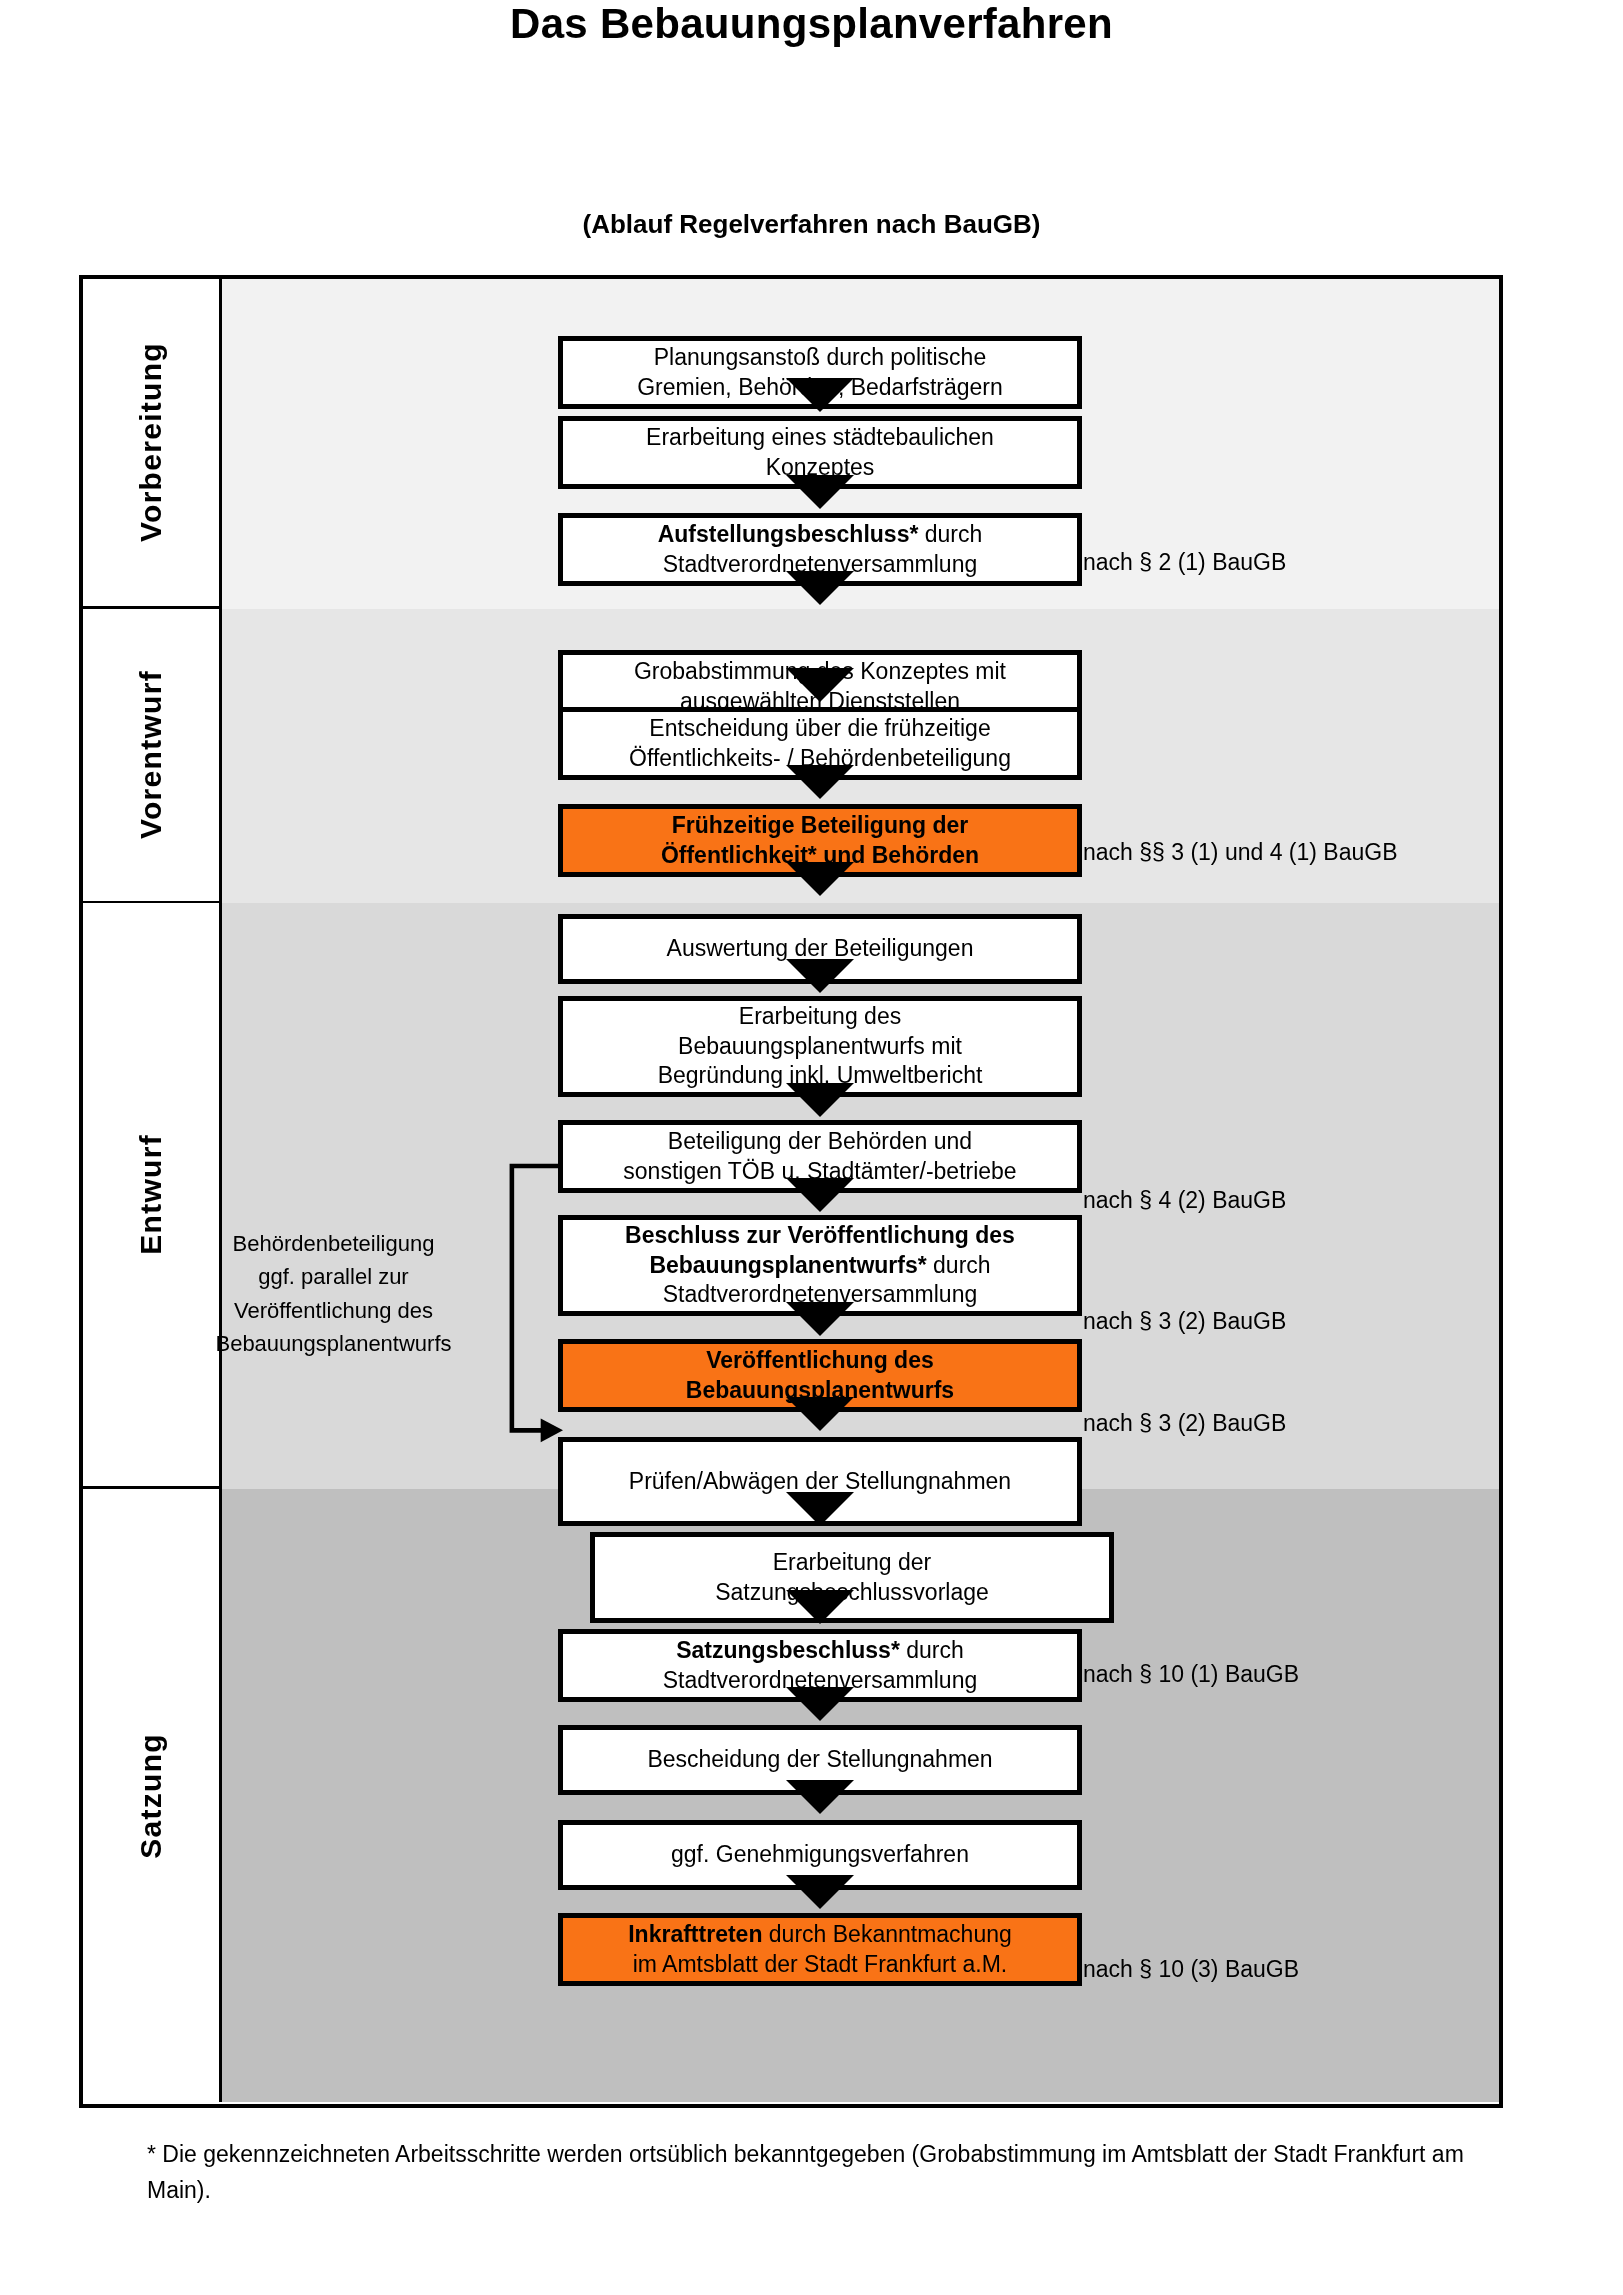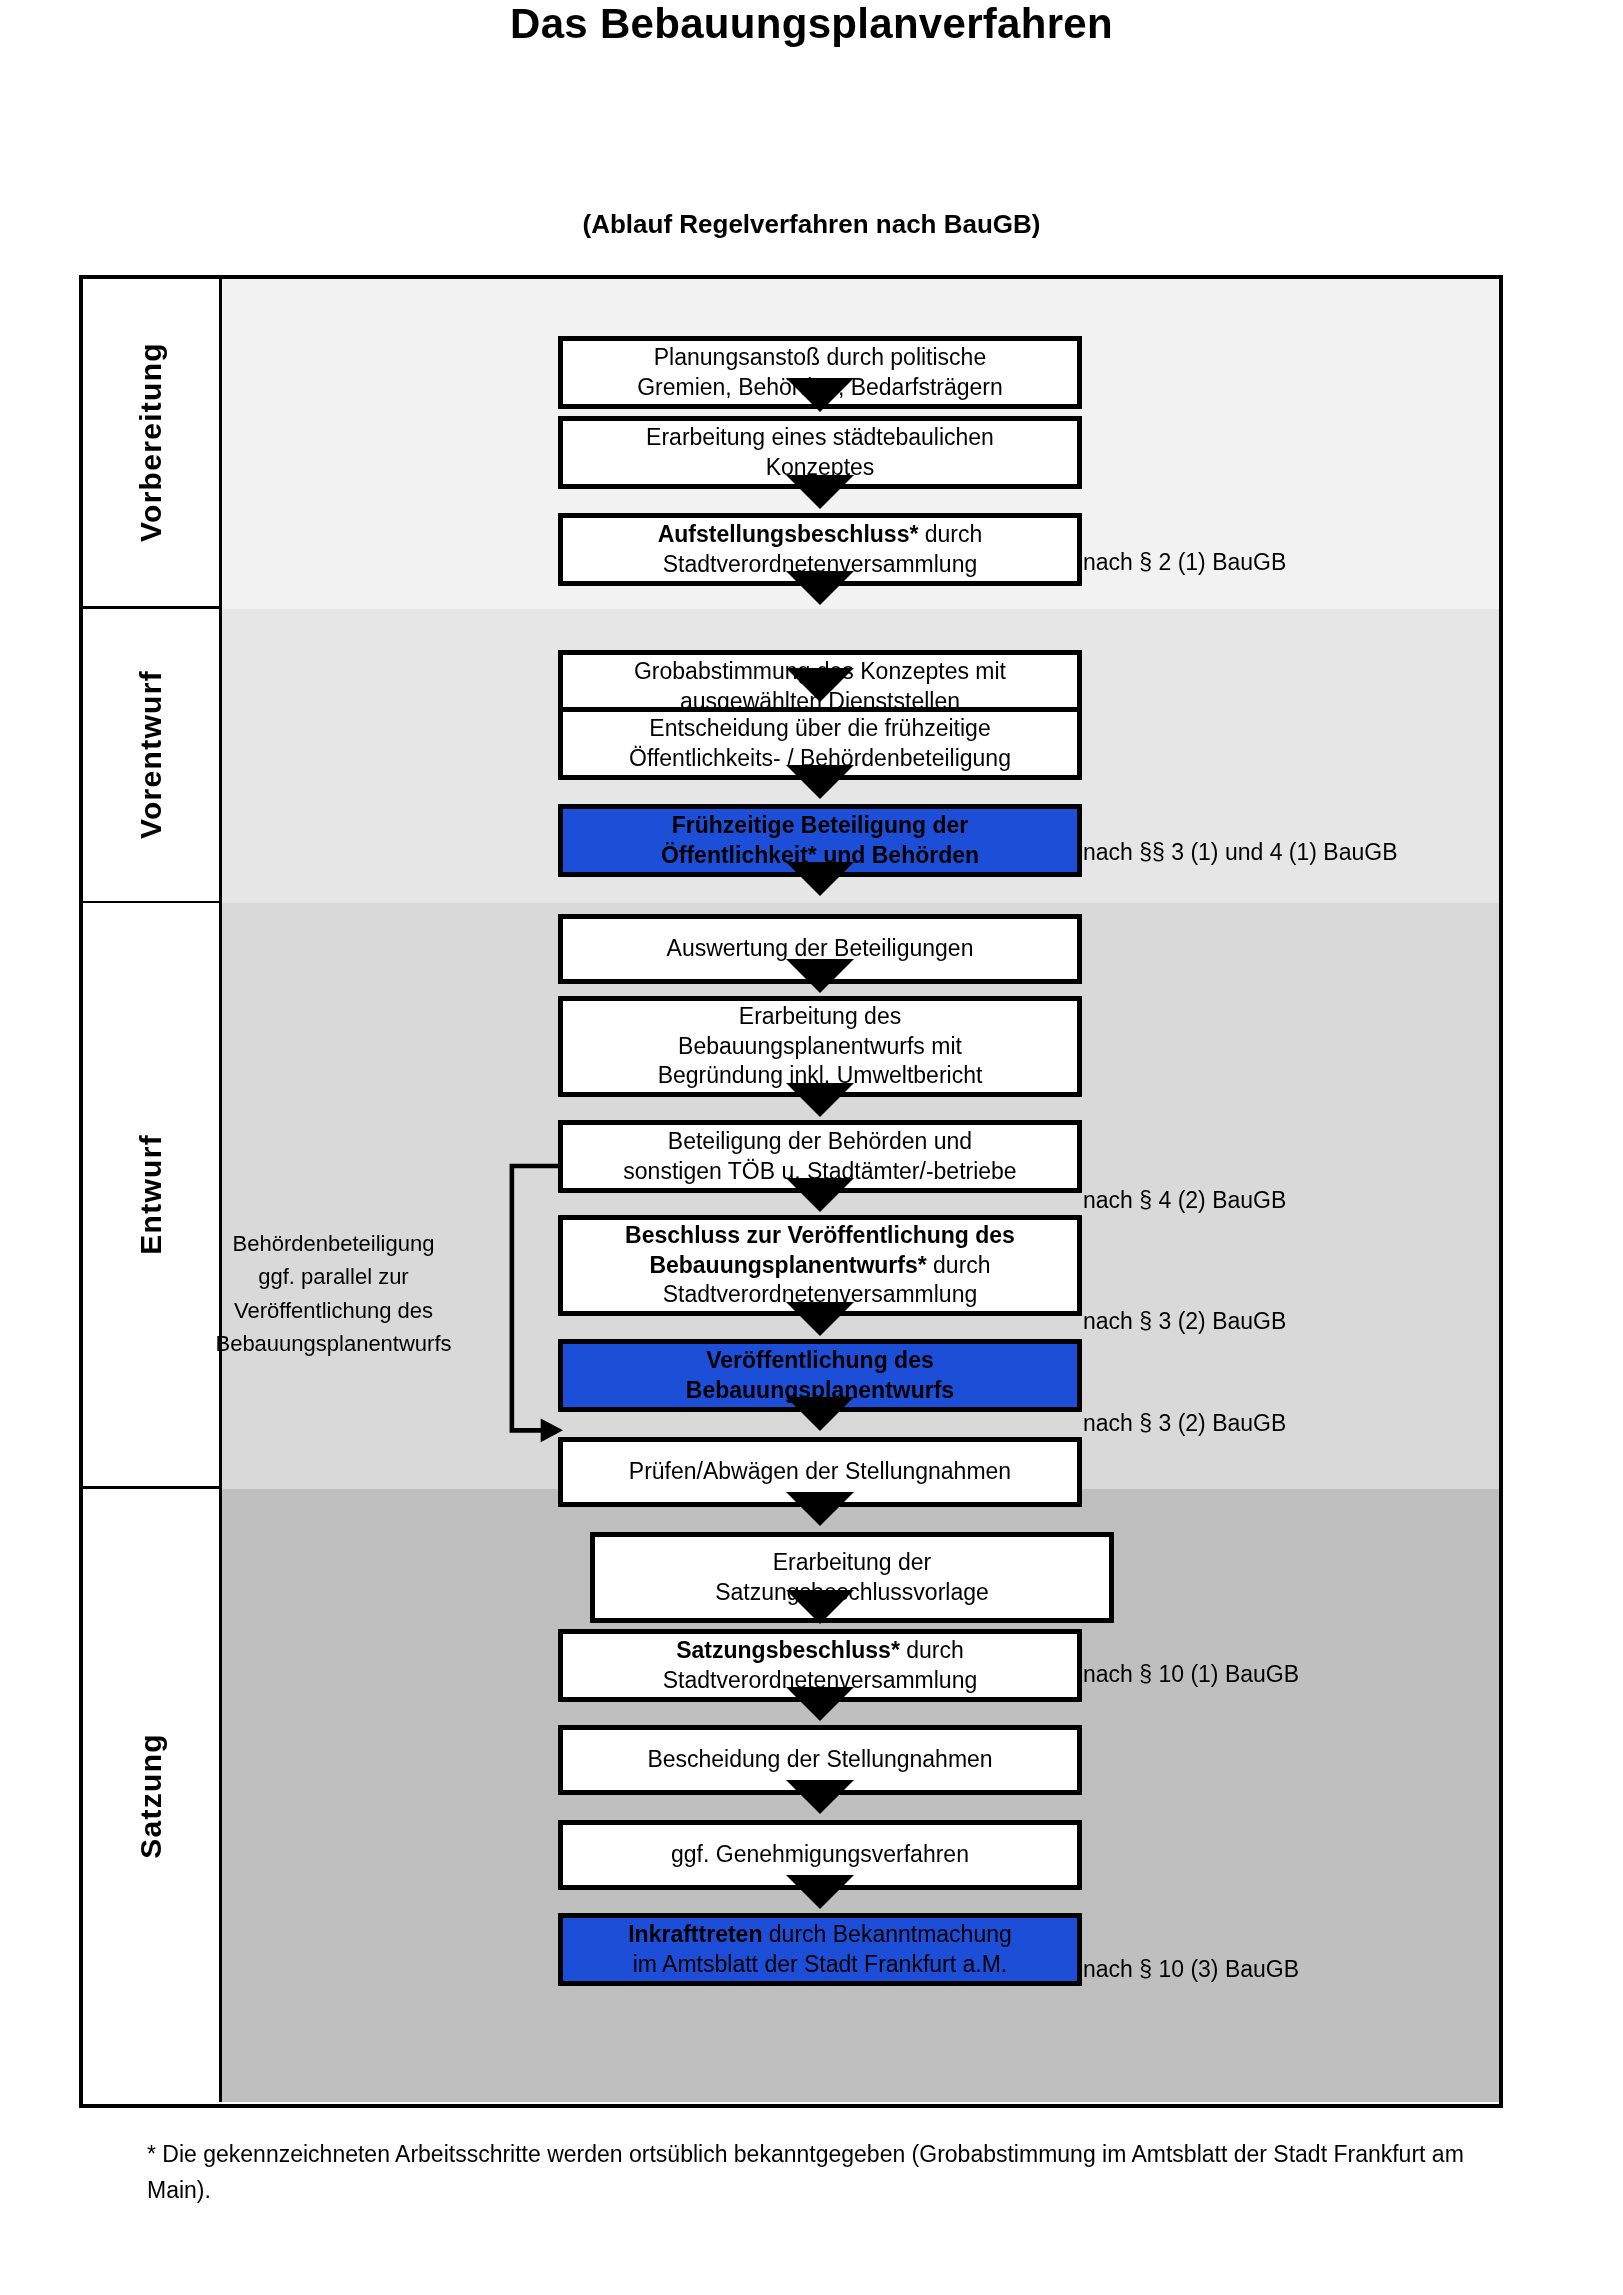--- a/index.html
+++ b/index.html
@@ -21,21 +21,21 @@
                background:#ffffff;display:flex;align-items:center;justify-content:center;}
   .phase-label:last-of-type{border-bottom:none;}
   .phase-label span{writing-mode:vertical-rl;transform:rotate(180deg);
                     font-size:30px;font-weight:bold;letter-spacing:1.3px;white-space:nowrap;}
 
   
   .node{position:absolute;left:558px;width:524px;box-sizing:border-box;
         border:5.2px solid #000;background:#ffffff;
         display:flex;flex-direction:column;align-items:center;justify-content:center;
         font-size:23px;line-height:1.30;text-align:center;z-index:5;padding:2.6px 6.5px;}
-  .node.blue{background:#1d4ed8;}
+  .node.blue{background:#f97316;}
   .node .ln{display:block;white-space:nowrap;}
   .node b{font-weight:bold;}
 
   
   .arrow{position:absolute;width:0;height:0;border-left:34px solid transparent;
          border-right:34px solid transparent;border-top:34px solid #000;z-index:6;}
 
   
   .ref{position:absolute;left:1083px;font-size:23px;white-space:nowrap;}
 
@@ -135,21 +135,21 @@
   <span class="ln">Stadtverordnetenversammlung</span>
 </div>
 <div class="arrow" style="left:786px;top:1302px;"></div>
 
 <div class="node blue" style="top:1339px;height:73px;font-weight:bold;">
   <span class="ln">Veröffentlichung des</span>
   <span class="ln">Bebauungsplanentwurfs</span>
 </div>
 <div class="arrow" style="left:786px;top:1397px;"></div>
 
-<div class="node" style="top:1437px;height:70px;">
+<div class="node" style="top:1437px;height:89px;">
   <span class="ln">Prüfen/Abwägen der Stellungnahmen</span>
 </div>
 <div class="arrow" style="left:786px;top:1492px;"></div>
 
 <div class="node" style="top:1532px;height:91px;margin-left:32px;">
   <span class="ln">Erarbeitung der</span>
   <span class="ln">Satzungsbeschlussvorlage</span>
 </div>
 <div class="arrow" style="left:786px;top:1590px;"></div>
 

